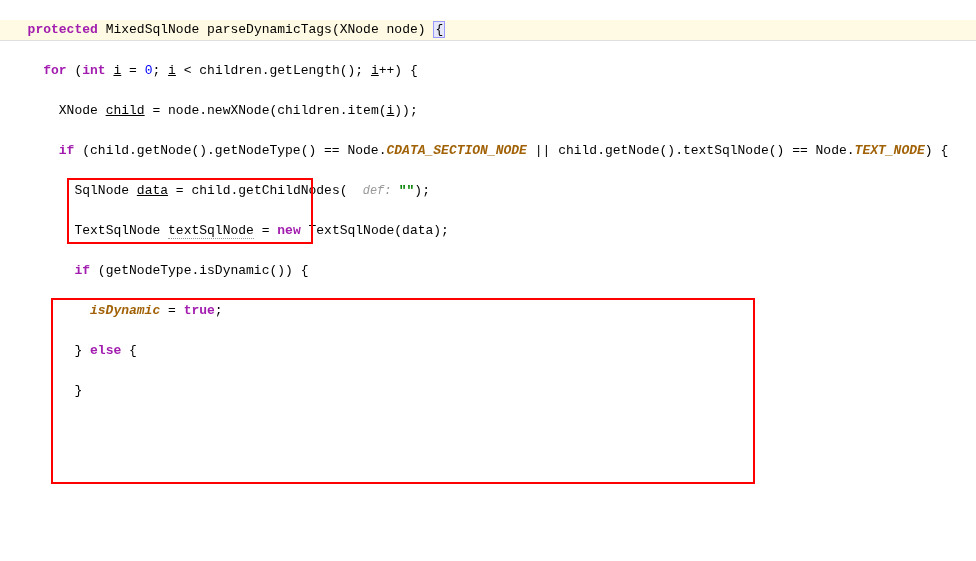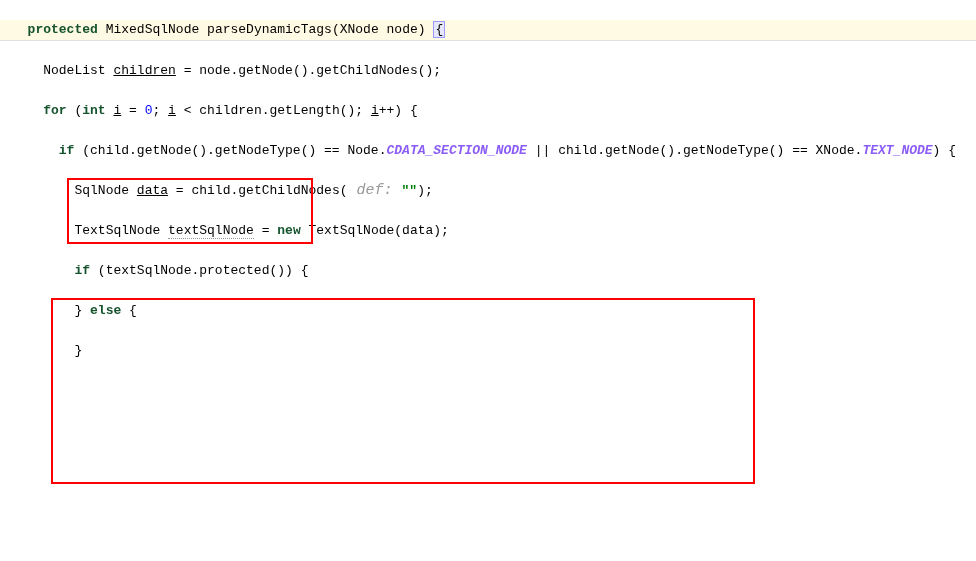--- a/index.html
+++ b/index.html
@@ -17,25 +17,25 @@
     position: relative;
   }
   .first-line {
     background: #fffae3;
     border-bottom: 1px solid #e0e0e0;
     padding-left: 12px;
   }
   .line {
     padding-left: 12px;
   }
-  .kw { color: #14532d; font-weight: bold; }
+  .kw { color: #a21caf; font-weight: bold; }
   .str { color: #008000; font-weight: bold; }
   .num { color: #0000ff; }
-  .const { color: #8b5cf6; font-style: italic; font-weight: bold; }
-  .paramhint { color: #999999; font-style: italic; font-size: 15px; }
+  .const { color: #a16207; font-style: italic; font-weight: bold; }
+  .paramhint { color: #999999; font-style: italic; font-size: 12px; margin-left: 8px; }
   .underline-var { text-decoration: underline; }
   .dotted { border-bottom: 1px dotted #999; }
   .highlight-box-1 {
     position: absolute;
     border: 2px solid #ff0000;
     pointer-events: none;
   }
   .highlight-box-2 {
     position: absolute;
     border: 2px solid #ff0000;
@@ -45,26 +45,27 @@
     background: #e6e6fa;
     border: 1px solid #9999ff;
     padding: 0 1px;
   }
 </style>
 </head>
 <body>
 
 <div class="editor">
 <div class="first-line">  <span class="kw">protected</span> <span>MixedSqlNode</span> <span>parseDynamicTags</span>(<span>XNode</span> <span>node</span>) <span class="brace-match">{</span></div>
-<div class="line">    <span>NodeList </span><span class="underline-var">children</span><span> = </span><span>node.getNode().getChildNodes();</span></div>
 <div class="line">    <span class="kw">for</span><span> (</span><span class="kw">int</span><span> </span><span class="underline-var">i</span><span> = </span><span class="num">0</span><span>; </span><span class="underline-var">i</span><span> &lt; children.getLength(); </span><span class="underline-var">i</span><span>++) {</span></div>
-<div class="line">      <span class="kw">if</span><span> (child.getNode().getNodeType() == Node.</span><span class="const">CDATA_SECTION_NODE</span><span> || child.getNode().getNodeType() == XNode.</span><span class="const">TEXT_NODE</span><span>) {</span></div>
+<div class="line">      <span>XNode </span><span class="underline-var">child</span><span> = node.newXNode(children.item(</span><span class="underline-var">i</span><span>));</span></div>
+<div class="line">      <span class="kw">if</span><span> (child.getNode().getNodeType() == Node.</span><span class="const">CDATA_SECTION_NODE</span><span> || child.getNode().textSqlNode() == Node.</span><span class="const">TEXT_NODE</span><span>) {</span></div>
 <div class="line">        <span>SqlNode </span><span class="underline-var">data</span><span> = child.getChildNodes(</span><span class="paramhint"> def: </span><span class="str">""</span><span>);</span></div>
 <div class="line">        <span>TextSqlNode </span><span class="dotted">textSqlNode</span><span> = </span><span class="kw">new</span><span> TextSqlNode(data);</span></div>
-<div class="line">        <span class="kw">if</span><span> (textSqlNode.protected()) {</span></div>
+<div class="line">        <span class="kw">if</span><span> (getNodeType.isDynamic()) {</span></div>
+<div class="line">          <span class="const">isDynamic</span><span> = </span><span class="kw">true</span><span>;</span></div>
 <div class="line">        <span>} </span><span class="kw">else</span><span> {</span></div>
 <div class="line">        <span>}</span></div>
 
 
 
 
 
 
 
 

